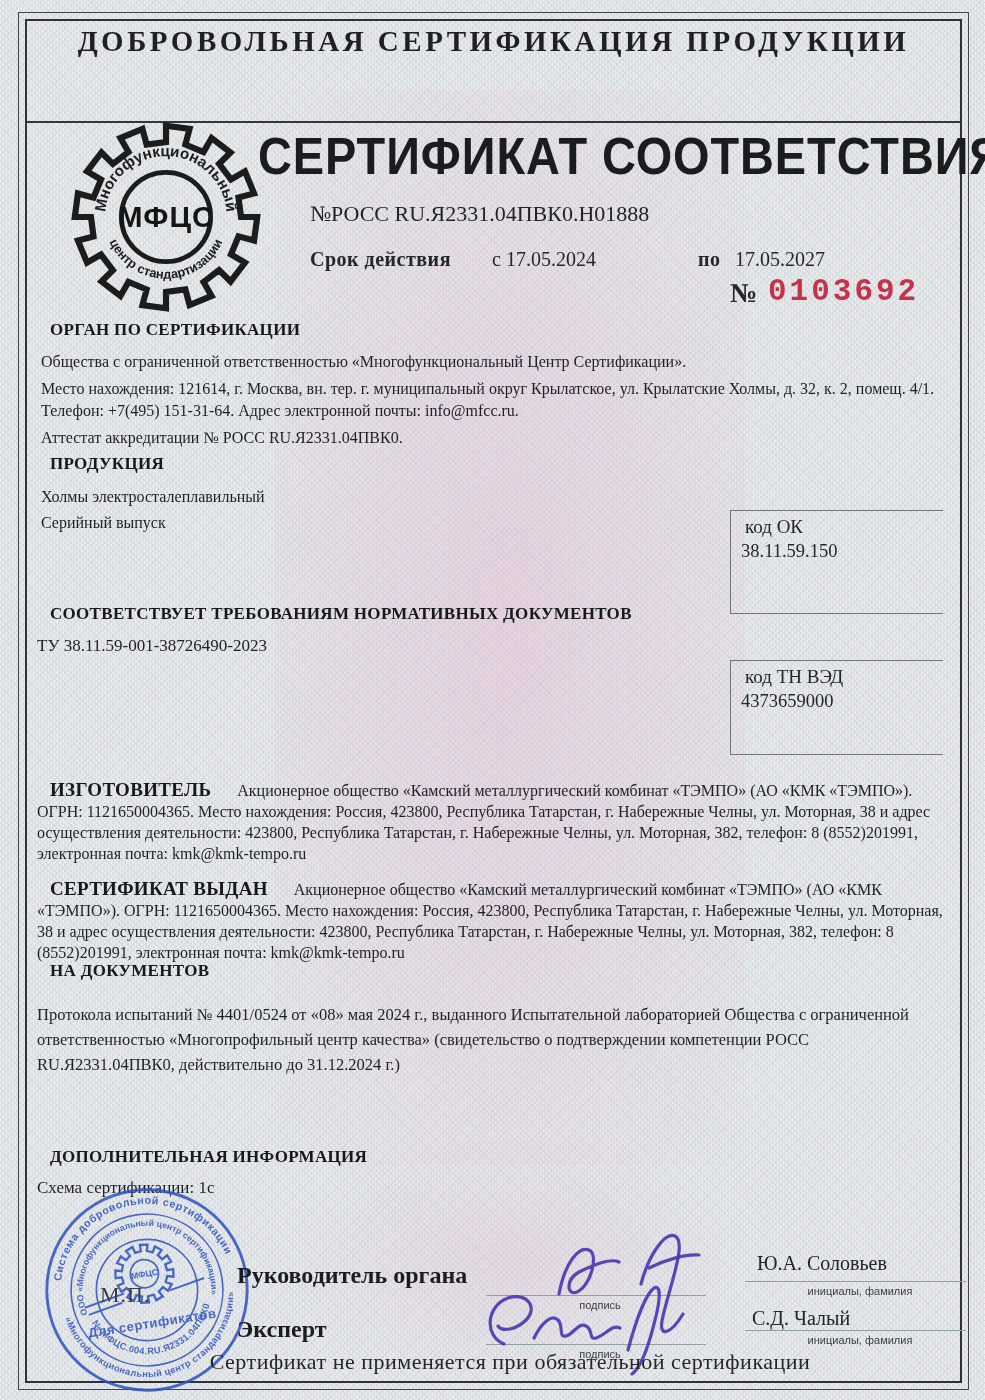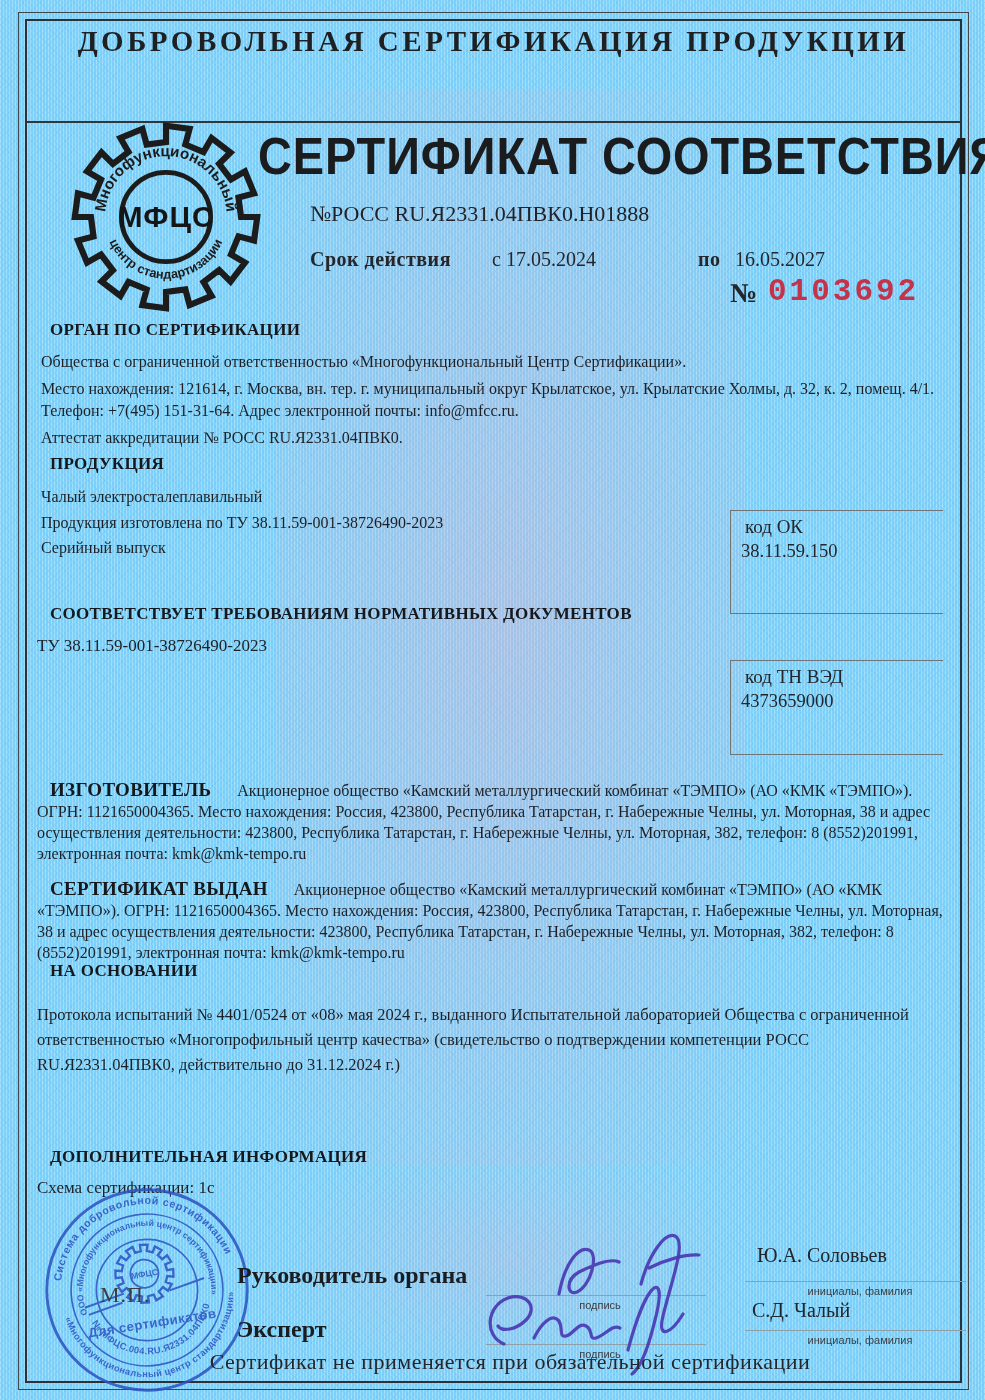--- a/index.html
+++ b/index.html
@@ -1,17 +1,17 @@
 <!DOCTYPE html>
 <html><head>
 <meta charset="utf-8">
 <style>
   html,body{margin:0;padding:0;}
   .page{position:relative;width:985px;height:1400px;overflow:hidden;
-        background:#7dd3fc;
+        background:#e5e5e5;
         font-family:"Liberation Serif","DejaVu Serif",serif;color:#1d1d1d;}
   .page::before{content:"";position:absolute;inset:0;pointer-events:none;
         background-image:
           repeating-linear-gradient(45deg, rgba(90,160,200,0.12) 0 1px, rgba(255,255,255,0) 1px 4px),
           repeating-linear-gradient(-45deg, rgba(90,160,200,0.12) 0 1px, rgba(255,255,255,0) 1px 4px),
           repeating-linear-gradient(90deg, rgba(255,255,255,0.30) 0 1px, rgba(255,255,255,0) 1px 3px);}
   .pink-band{position:absolute;left:275px;top:90px;width:470px;height:1075px;pointer-events:none;
         background:radial-gradient(ellipse at center, rgba(228,176,206,0.40) 0%, rgba(228,176,206,0.18) 55%, rgba(228,176,206,0) 100%);}
   .pink-band2{position:absolute;left:300px;top:1140px;width:420px;height:240px;pointer-events:none;
         background:radial-gradient(ellipse at center, rgba(228,176,206,0.28) 0%, rgba(228,176,206,0) 80%);}
@@ -91,21 +91,21 @@
   .sig-line{position:absolute;height:1px;background:#8fa0a8;}
   #line-sig1{left:486px;top:1295px;width:220px;}
   #line-name1{left:745px;top:1281px;width:221px;}
   #line-sig2{left:486px;top:1344px;width:220px;}
   #line-name2{left:745px;top:1330px;width:221px;}
   .caption{position:absolute;font-family:"Liberation Sans",sans-serif;font-size:11px;color:#3c4046;}
   #cap-sig1{left:560px;top:1299px;width:80px;text-align:center;}
   #cap-name1{left:800px;top:1285px;width:120px;text-align:center;}
   #cap-sig2{left:560px;top:1348px;width:80px;text-align:center;}
   #cap-name2{left:800px;top:1334px;width:120px;text-align:center;}
-  .sig-name{position:absolute;font-size:20px;color:#21252c;white-space:nowrap;}
+  .sig-name{position:absolute;font-size:20px;color:#21252c;white-space:nowrap;margin-top:8px;}
   #name-head{left:757px;top:1244px;}
   #name-expert{left:752px;top:1299px;}
 
   .sig-ink{position:absolute;}
   .sig-ink path{fill:none;stroke:#4a3ab2;stroke-width:3.2;stroke-linecap:round;opacity:0.92;}
   #sig1{left:545px;top:1222px;width:200px;height:130px;}
   #sig2{left:468px;top:1278px;width:260px;height:100px;}
 
   .footer-note{position:absolute;left:150px;top:1349px;width:720px;text-align:center;
         font-size:22px;letter-spacing:0.5px;color:#23262c;white-space:nowrap;}
@@ -134,37 +134,36 @@
     <text class="logo-arc2"><textPath href="#la-bot" startOffset="50%" text-anchor="middle">центр стандартизации</textPath></text>
   </svg>
 
   <div class="cert-title">СЕРТИФИКАТ СООТВЕТСТВИЯ</div>
   <div class="reg-number">№РОСС RU.Я2331.04ПВК0.Н01888</div>
 
   <div class="validity">
     <b class="v-label">Срок действия</b>
     <span class="v-from">с 17.05.2024</span>
     <b class="v-tolabel">по</b>
-    <span class="v-todate">16.05.2027</span>
+    <span class="v-todate">17.05.2027</span>
   </div>
 
   <div class="blank-no-sign">№</div>
   <div class="blank-no">0103692</div>
 
   <div class="h-sec" id="org-head">ОРГАН ПО СЕРТИФИКАЦИИ</div>
   <div class="body-block" id="org-body">
     <p>Общества с ограниченной ответственностью «Многофункциональный Центр Сертификации».</p>
     <p>Место нахождения: 121614, г. Москва, вн. тер. г. муниципальный округ Крылатское, ул. Крылатские Холмы, д. 32, к. 2, помещ. 4/1. Телефон: +7(495) 151-31-64. Адрес электронной почты: info@mfcc.ru.</p>
     <p>Аттестат аккредитации № РОСС RU.Я2331.04ПВК0.</p>
   </div>
 
   <div class="h-sec" id="prod-head">ПРОДУКЦИЯ</div>
   <div class="body-block" id="prod-body">
-    <p>Чалый электросталеплавильный</p>
-    <p>Продукция изготовлена по ТУ 38.11.59-001-38726490-2023</p>
+    <p>Холмы электросталеплавильный</p>
     <p>Серийный выпуск</p>
   </div>
   <div class="code-box" id="box-ok">
     <div class="cb-label">код ОК</div>
     <div class="cb-value">38.11.59.150</div>
   </div>
 
   <div class="h-sec" id="conf-head">СООТВЕТСТВУЕТ ТРЕБОВАНИЯМ НОРМАТИВНЫХ ДОКУМЕНТОВ</div>
   <div class="body-block" id="conf-doc">ТУ 38.11.59-001-38726490-2023</div>
   <div class="code-box" id="box-tnved">
@@ -173,21 +172,21 @@
   </div>
 
   <p class="para" id="manufacturer">
     <b class="inline-head">ИЗГОТОВИТЕЛЬ</b><span>Акционерное общество «Камский металлургический комбинат «ТЭМПО» (АО «КМК «ТЭМПО»). ОГРН: 1121650004365. Место нахождения: Россия, 423800, Республика Татарстан, г. Набережные Челны, ул. Моторная, 38  и адрес осуществления деятельности: 423800, Республика Татарстан, г. Набережные Челны, ул. Моторная, 382, телефон: 8 (8552)201991,  электронная почта: kmk@kmk-tempo.ru</span>
   </p>
 
   <p class="para" id="issued">
     <b class="inline-head">СЕРТИФИКАТ ВЫДАН</b><span>Акционерное общество «Камский металлургический комбинат «ТЭМПО» (АО «КМК «ТЭМПО»). ОГРН: 1121650004365. Место нахождения: Россия, 423800, Республика Татарстан, г. Набережные Челны, ул. Моторная, 38  и адрес осуществления деятельности: 423800, Республика Татарстан, г. Набережные Челны, ул. Моторная, 382, телефон: 8 (8552)201991,  электронная почта: kmk@kmk-tempo.ru</span>
   </p>
 
-  <div class="h-sec" id="basis-head">НА ОСНОВАНИИ</div>
+  <div class="h-sec" id="basis-head">НА ДОКУМЕНТОВ</div>
   <div class="body-block" id="basis-body">Протокола испытаний № 4401/0524 от «08» мая 2024 г., выданного Испытательной лабораторией Общества с ограниченной ответственностью «Многопрофильный центр качества» (свидетельство о подтверждении компетенции РОСС RU.Я2331.04ПВК0, действительно до 31.12.2024 г.)</div>
 
   <div class="h-sec" id="add-head">ДОПОЛНИТЕЛЬНАЯ ИНФОРМАЦИЯ</div>
   <div class="body-block" id="add-scheme">Схема сертификации: 1с</div>
 
   <svg class="stamp" viewBox="0 0 220 220">
     <circle class="sc" cx="110" cy="110" r="103" stroke-width="3"></circle>
     <circle class="sc" cx="110" cy="110" r="78" stroke-width="1.7"></circle>
     <circle class="sc" cx="110" cy="110" r="52" stroke-width="1.7"></circle>
     <defs>

